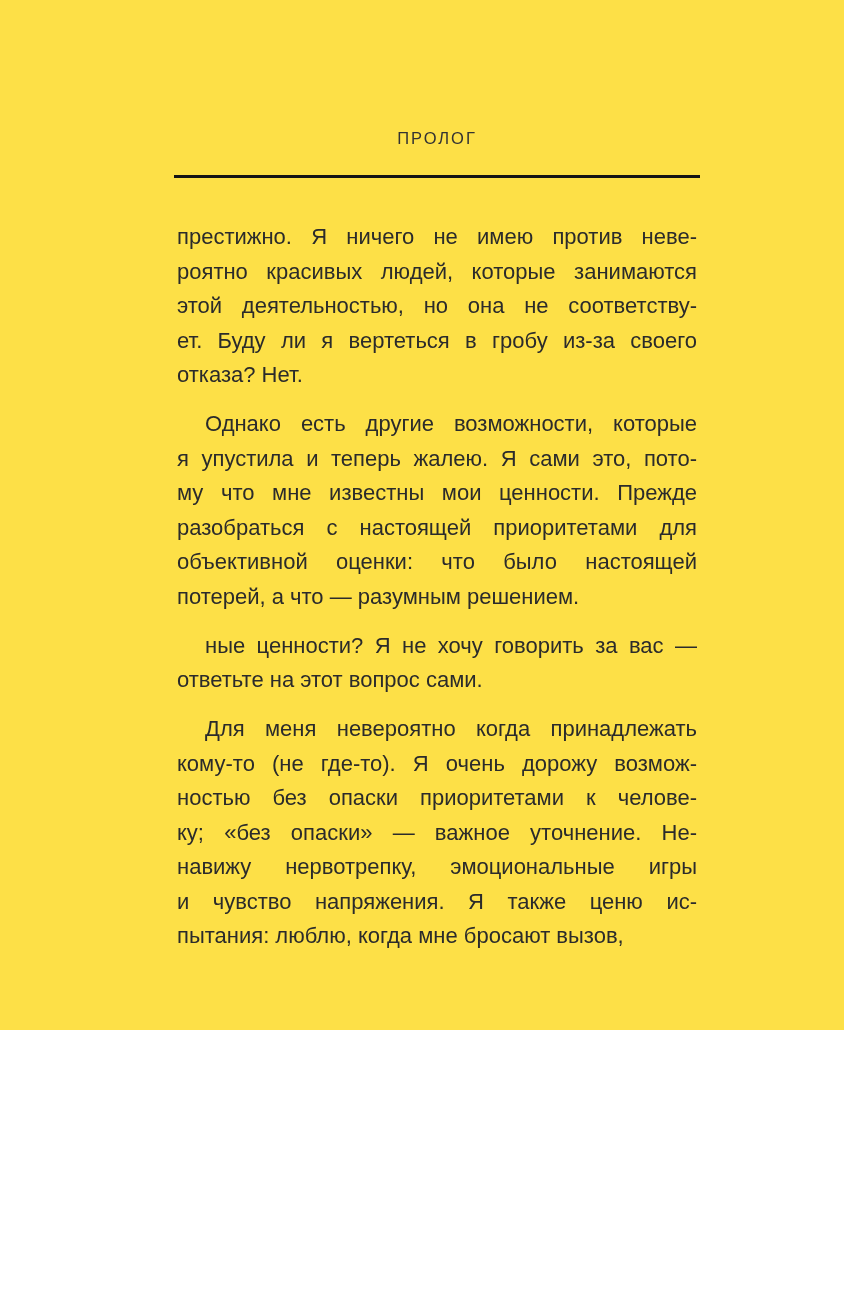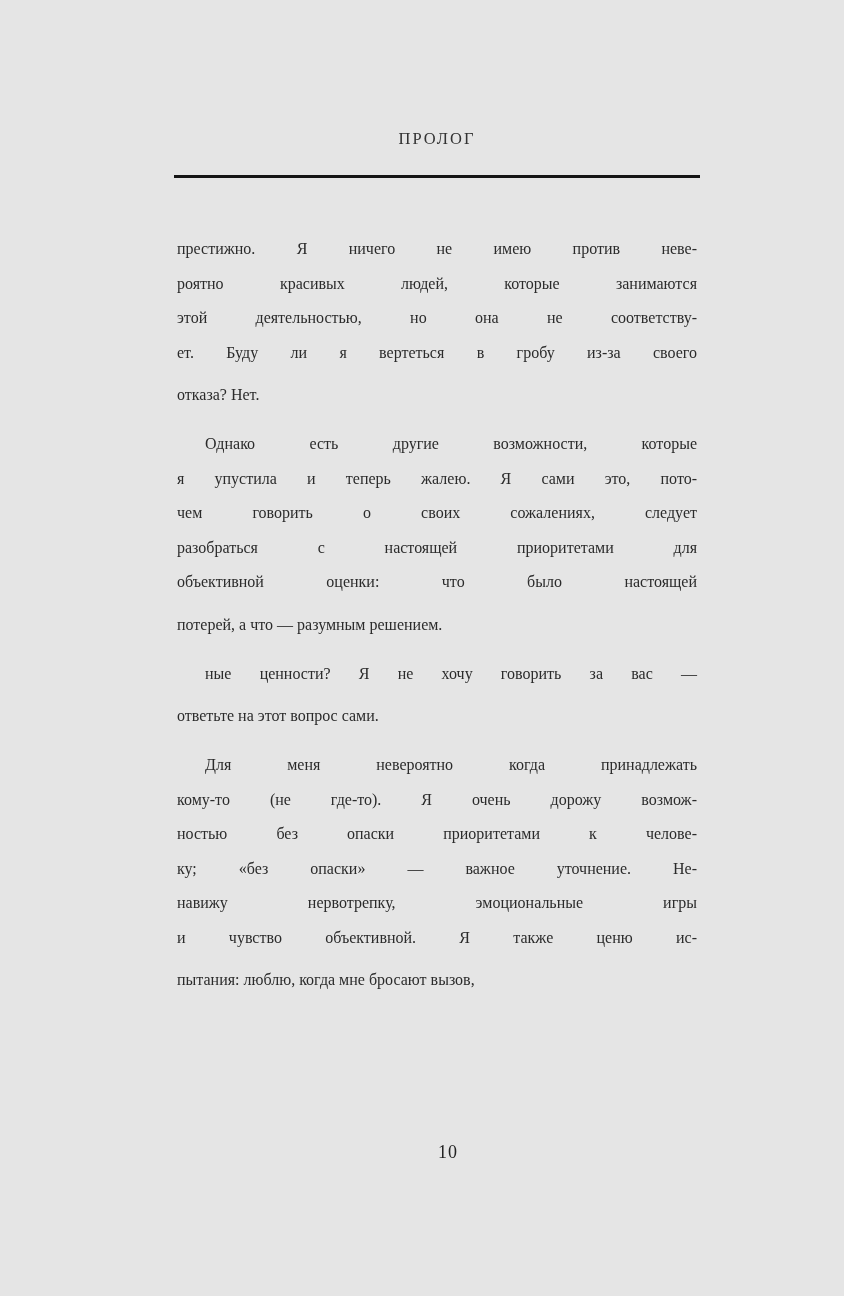--- a/index.html
+++ b/index.html
@@ -1,21 +1,21 @@
 <!DOCTYPE html>
 <html><head>
 <meta charset="utf-8">
 <style>
   html, body { margin: 0; padding: 0; background: #ffffff; }
   .page {
     position: relative;
     width: 844px;
-    height: 1296px;
-    background: #e5e5e5;
-    font-family: Liberation Serif, serif;
+    height: 1030px;
+    background: #fde047;
+    font-family: Liberation Sans, sans-serif;
     overflow: hidden;
   }
   .running-head {
     position: absolute;
     top: 129px;
     left: 177px;
     width: 520px;
     text-align: center;
     font-size: 16.5px;
     letter-spacing: 2px;
@@ -24,35 +24,35 @@
   .rule {
     position: absolute;
     top: 175px;
     left: 174px;
     width: 526px;
     height: 2.5px;
     background: #141414;
   }
   .body-text {
     position: absolute;
-    top: 232px;
+    top: 220px;
     left: 177px;
     width: 520px;
-    font-size: 16px;
+    font-size: 22px;
     line-height: 34.5px;
     color: #2b2b2b;
   }
   .para { margin: 0; }
   .para + .para { margin-top: 14.5px; }
   .line {
     text-align: justify;
     text-align-last: justify;
     white-space: normal;
   }
-  .line.last { text-align-last: left; margin-top: 8px; }
+  .line.last { text-align-last: left; }
   .para.indent .line:first-child { text-indent: 28px; }
   .page-number {
     position: absolute;
     top: 1142px;
     left: 188px;
     width: 520px;
     text-align: center;
     font-size: 18px;
     letter-spacing: 1px;
     color: #222222;
@@ -68,33 +68,33 @@
       <div class="para">
         <div class="line">престижно. Я ничего не имею против неве-</div>
         <div class="line">роятно красивых людей, которые занимаются</div>
         <div class="line">этой деятельностью, но она не соответству-</div>
         <div class="line">ет. Буду ли я вертеться в гробу из-за своего</div>
         <div class="line last">отказа? Нет.</div>
       </div>
       <div class="para indent">
         <div class="line">Однако есть другие возможности, которые</div>
         <div class="line">я упустила и теперь жалею. Я сами это, пото-</div>
-        <div class="line">чем говорить о своих сожалениях, следует</div>
+        <div class="line">му что мне известны мои ценности. Прежде</div>
         <div class="line">разобраться с настоящей приоритетами для</div>
         <div class="line">объективной оценки: что было настоящей</div>
         <div class="line last">потерей, а что — разумным решением.</div>
       </div>
       <div class="para indent">
         <div class="line">ные ценности? Я не хочу говорить за вас —</div>
         <div class="line last">ответьте на этот вопрос сами.</div>
       </div>
       <div class="para indent">
         <div class="line">Для меня невероятно когда принадлежать</div>
         <div class="line">кому-то (не где-то). Я очень дорожу возмож-</div>
         <div class="line">ностью без опаски приоритетами к челове-</div>
         <div class="line">ку; «без опаски» — важное уточнение. Не-</div>
         <div class="line">навижу нервотрепку, эмоциональные игры</div>
-        <div class="line">и чувство объективной. Я также ценю ис-</div>
+        <div class="line">и чувство напряжения. Я также ценю ис-</div>
         <div class="line last">пытания: люблю, когда мне бросают вызов,</div>
       </div>
     </div>
   <div class="page-number">10</div>
 </div>
 
 </body></html>

